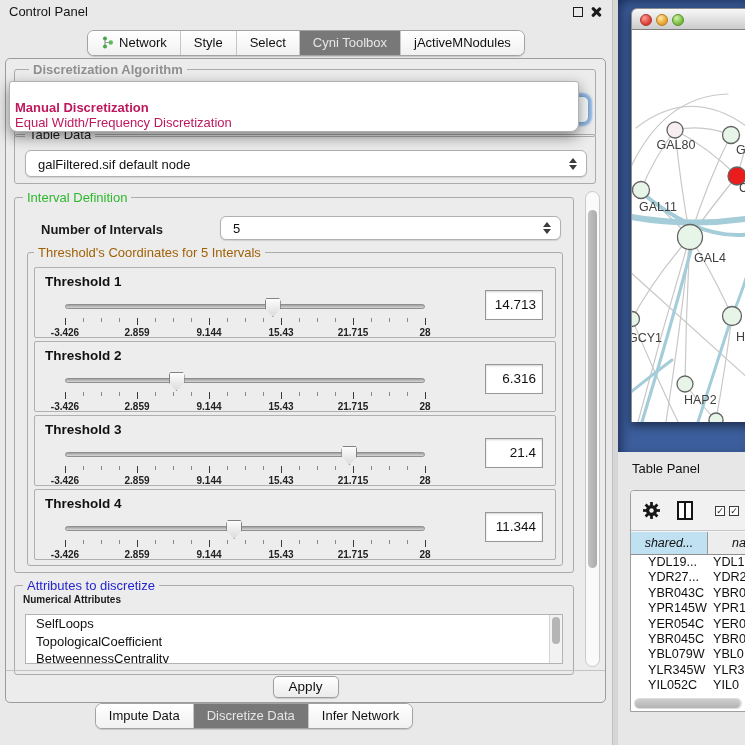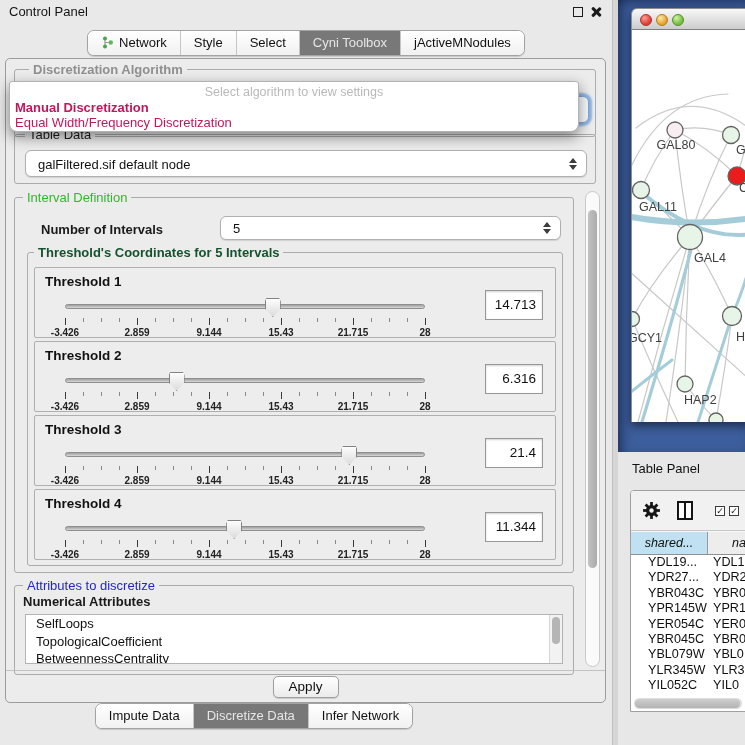--- a/index.html
+++ b/index.html
@@ -55,36 +55,36 @@
   #scroll-area { position:absolute; left:6px; top:132px; width:588px; height:476px; }
   .vscrollbar { position:absolute; right:0; top:0; width:15px; height:476px; background:#fafafa; border:1px solid #c9c9c9; border-radius:8px; }
   .vscroll-thumb { position:absolute; left:2px; top:18px; width:9px; height:358px; background:linear-gradient(90deg,#c2c2c2,#ababab); border-radius:5px; }
 
   #interval-group { left:2px; top:6px; width:560px; height:376px; }
   #interval-group > .group-label { color:#2eb82e; left:8px; }
   #noi-label { position:absolute; left:26px; top:24px; font-size:13px; font-weight:bold; }
   #noi-combo { left:205px; top:18px; width:341px; height:24px; }
 
   #thr-group { position:absolute; left:12px; top:54px; width:536px; height:314px; border:1px solid #ababab; border-radius:3px; }
-  #thr-group > .group-label { color:#14532d; left:6px; background:#ececec;font-weight:bold; }
+  #thr-group > .group-label { color:#a16207; left:6px; background:#ececec; }
   .thr-box { position:absolute; left:6px; width:522px; height:71px; background:#ededed; border:1px solid #b0b0b0; border-radius:2px; }
   .thr-title { position:absolute; left:10px; top:6px; font-size:13.5px; font-weight:bold; color:#111; }
   .slider-wrap { position:absolute; left:30px; top:28px; width:360px; height:40px; }
   .slider-track { position:absolute; left:0; top:8px; width:100%; height:5px; background:linear-gradient(#9f9f9f,#d8d8d8); border:1px solid #8f8f8f; border-radius:3px; }
   .slider-thumb { position:absolute; top:2px; width:16px; height:19px; background:linear-gradient(#fdfdfd,#dcdcdc); border:1px solid #828282; clip-path:polygon(10% 0,90% 0,100% 18%,100% 55%,50% 100%,0 55%,0 18%); }
   .tickstrip { position:absolute; left:0; top:22px; width:100%; height:8px; }
   .tick { position:absolute; top:0; width:1px; background:#8a8a8a; height:4px; }
   .tick.major { background:#3a3a3a; height:7px; }
   .ticklabels { position:absolute; left:0; top:31px; width:100%; height:12px; }
   .ticklabel { position:absolute; transform:translateX(-50%); font-size:10px; font-weight:600; color:#222; white-space:nowrap; }
   .thr-value { position:absolute; right:12px; top:22px; width:58px; height:30px; background:#fff; border:1px solid #979797; box-shadow:inset 0 1px 2px rgba(0,0,0,.18); font-size:13.5px; text-align:right; line-height:28px; padding-right:6px; color:#111; }
 
   #attr-group { left:2px; top:394px; width:560px; height:90px; }
   #attr-group > .group-label { color:#2424d0; left:8px; }
-  #attr-sublabel { position:absolute; left:8px; top:8px; font-size:13px; font-weight:bold; }
+  #attr-sublabel { position:absolute; left:8px; top:8px; font-size:10px; font-weight:bold; }
   #attr-list { position:absolute; left:10px; top:28px; width:538px; height:50px; background:#fff; border:1px solid #b3b3b3; overflow:hidden; }
   .attr-item { font-size:13px; color:#111; padding-left:10px; line-height:17.5px; white-space:nowrap; }
   .list-scroll { position:absolute; right:0; top:0; width:13px; height:48px; background:#f2f2f2; border-left:1px solid #d5d5d5; }
   .list-scroll i { position:absolute; left:2px; top:2px; width:8px; height:27px; background:#b5b5b5; border-radius:4px; }
 
   #apply-strip { position:absolute; left:0; right:0; bottom:0; height:32px; border-top:1px solid #c2c2c2; }
   #apply-btn { position:absolute; left:50%; top:5px; transform:translateX(-50%); width:66px; height:22px; background:linear-gradient(#ffffff,#ebebeb); border:1px solid #9f9f9f; border-radius:5px; font-size:13.5px; text-align:center; line-height:20px; color:#111; box-shadow:0 1px 1px rgba(0,0,0,.15); }
 
   .bottom-tabbar { position:absolute; left:0; top:703px; width:508px; display:flex; justify-content:center; }
 
@@ -159,21 +159,20 @@
   </div>
 
   <div class="cp-body">
 
     <div class="group" id="algo-group">
       <span class="group-label">Discretization Algorithm</span>
       <div id="algo-combo"></div>
     </div>
 
     <div id="algo-popup">
-      <div class="popup-prompt">Select algorithm to view settings</div>
       <div class="popup-opt sel">Manual Discretization</div>
       <div class="popup-opt alt">Equal Width/Frequency Discretization</div>
     </div>
 
     <div class="group" id="table-data-group">
       <span class="group-label">Table Data</span>
       <div class="combo" id="table-data-combo">
         <span class="val">galFiltered.sif default node</span>
         <span class="arrows">
             <i class="up"></i>

